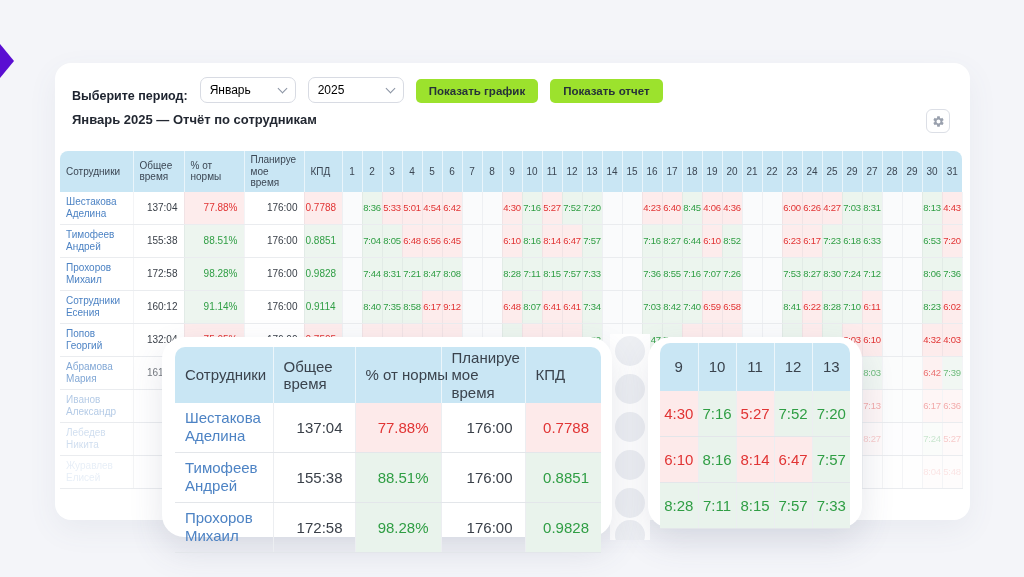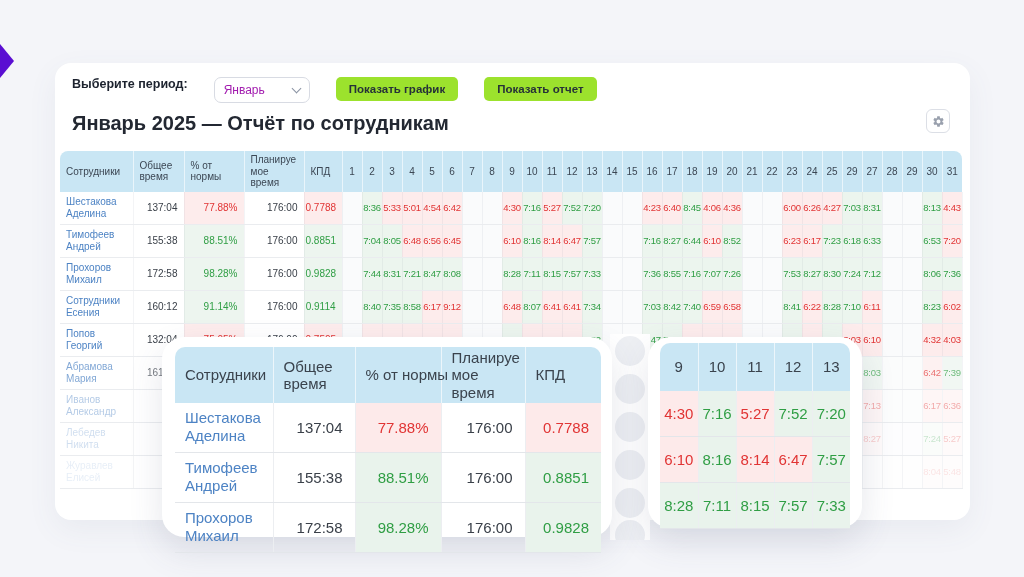--- a/index.html
+++ b/index.html
@@ -9,33 +9,33 @@
   
   .purple-arrow{position:absolute;left:0;top:44px;width:0;height:0;
     border-top:17px solid transparent;border-bottom:17px solid transparent;
     border-left:14px solid #5a0ed2;}
 
   
   .panel{position:absolute;left:55px;top:63px;width:915px;height:457px;background:#fff;
          border-radius:16px;box-shadow:0 10px 30px rgba(90,100,130,.07);}
 
   
-  .filters{position:absolute;left:17px;top:14px;display:flex;align-items:flex-start;gap:26px;}
+  .filters{position:absolute;left:17px;top:14px;display:flex;align-items:flex-end;gap:12px;}
   .flabel{font-size:12.5px;font-weight:bold;color:#1c222e;}
   .select{height:26px;border:1px solid #d8dbe3;border-radius:7px;background:#fff;
           display:flex;align-items:center;justify-content:space-between;
-          padding:0 9px;font-size:12px;color:#a21caf;box-sizing:border-box;cursor:pointer;}
+          padding:0 9px;font-size:12px;color:#000000;box-sizing:border-box;cursor:pointer;}
   .w1{width:96px}.w3{width:106px}
   .caret{width:6px;height:6px;border-right:1.4px solid #8a93a3;border-bottom:1.4px solid #8a93a3;
          transform:rotate(45deg);margin-top:-3px;flex:0 0 auto;margin-left:6px;}
   .btn{height:24px;padding:0 13px;background:#9ce22d;border:none;border-radius:5px;
        font-size:11.5px;font-weight:bold;color:#263238;cursor:pointer;
        font-family:"Liberation Sans",sans-serif;}
 
-  .title{position:absolute;left:17px;top:49px;margin:0;font-size:20px;font-weight:bold;color:#232832;}
+  .title{position:absolute;left:17px;top:49px;margin:0;font-size:13px;font-weight:bold;color:#232832;}
   .gear-btn{position:absolute;right:20px;top:46px;width:24px;height:24px;background:#fff;
             border:1px solid #dcdfe6;border-radius:6px;display:flex;align-items:center;
             justify-content:center;cursor:pointer;padding:0;}
 
   
   #report{position:absolute;left:5px;top:88px;width:902px;border-collapse:collapse;
           table-layout:fixed;font-size:10px;}
   #report th{background:#c9e6f4;color:#3c4754;font-weight:normal;text-align:left;
              padding:3px 6px;height:26px;vertical-align:middle;line-height:1.15;
              border-right:1px solid rgba(255,255,255,.6);}
@@ -91,20 +91,24 @@
 <body>
 
 <div class="stage">
   <div class="purple-arrow"></div>
 
   <div class="panel">
     <div class="filters">
       <span class="flabel">Выберите период:</span>
       <div class="select w1">
         <span>Январь</span>
+        <i class="caret"></i>
+      </div>
+      <div class="select w1">
+        <span>2025</span>
         <i class="caret"></i>
       </div>
       <button class="btn">Показать график</button>
       <button class="btn">Показать отчет</button>
     </div>
 
     <h1 class="title">Январь 2025 — Отчёт по сотрудникам</h1>
 
     <button class="gear-btn">
       <span style="display:flex;">

